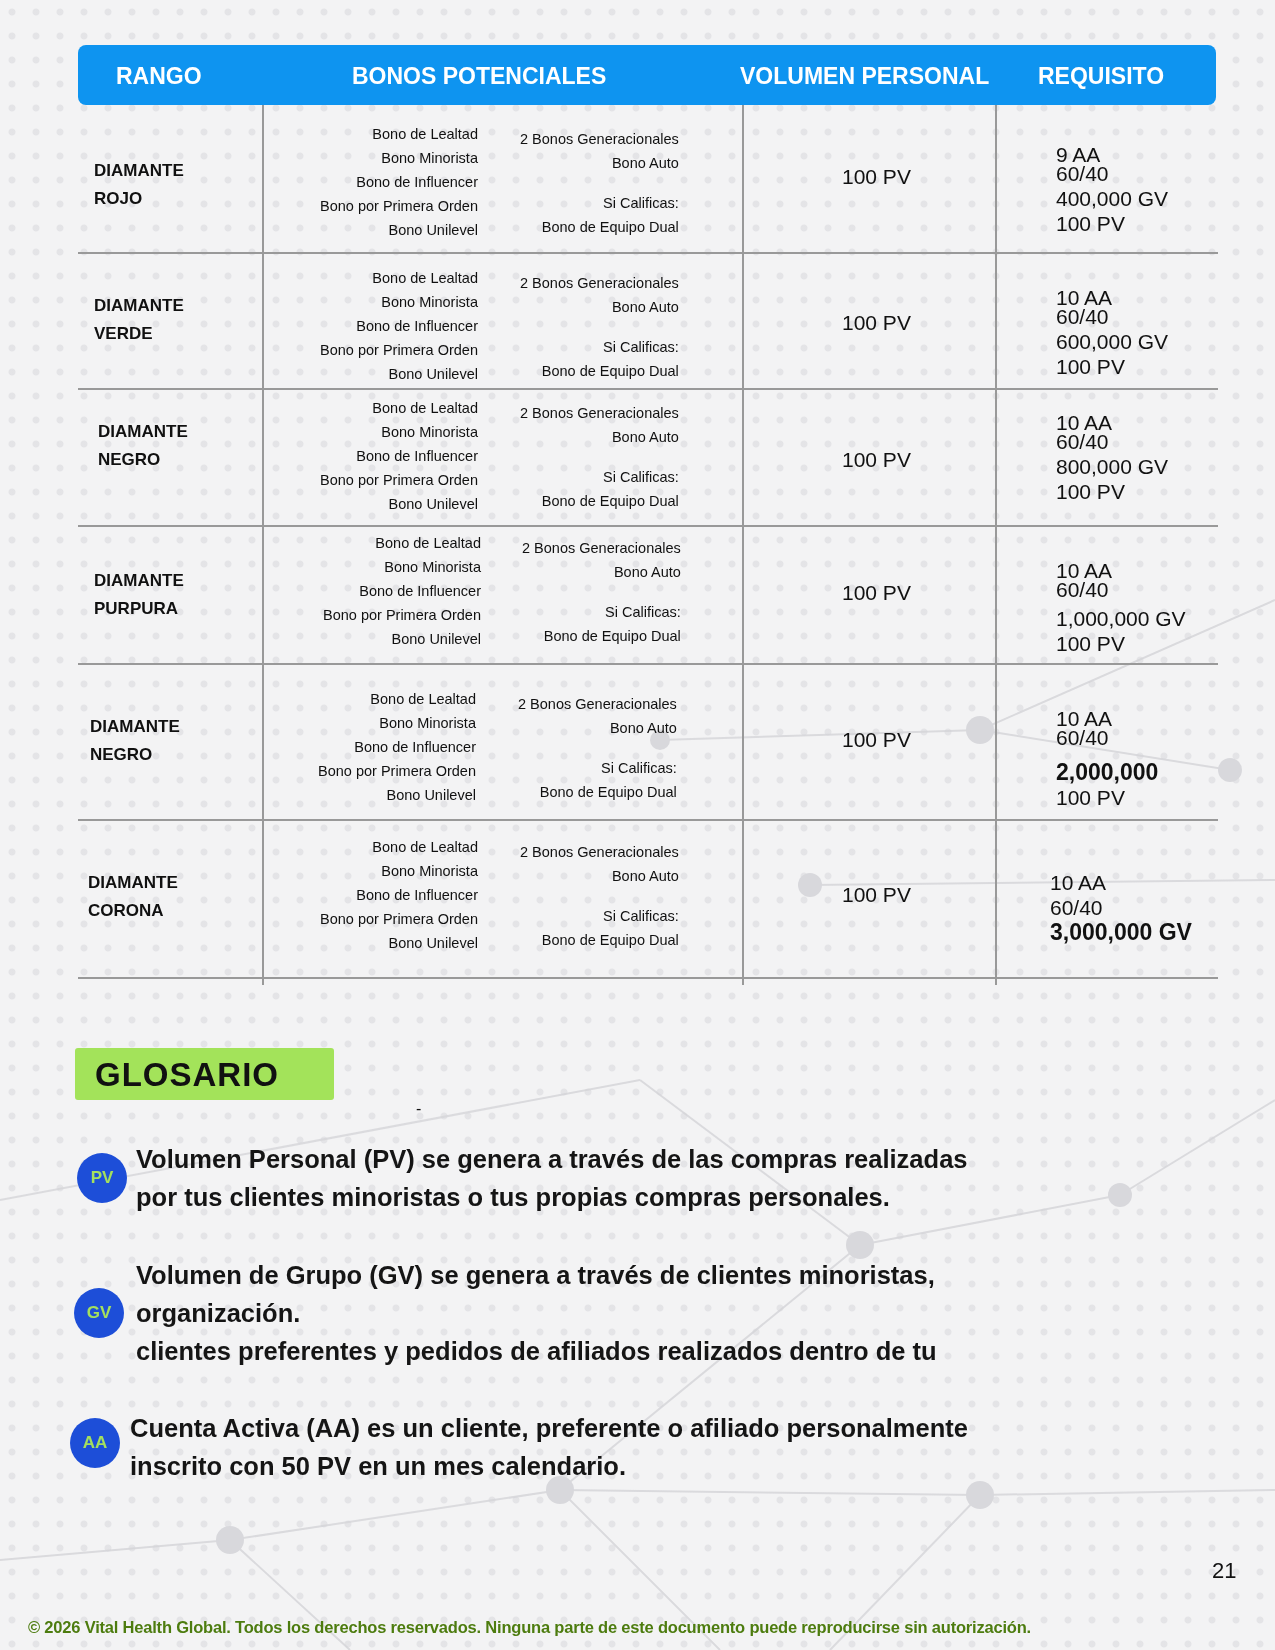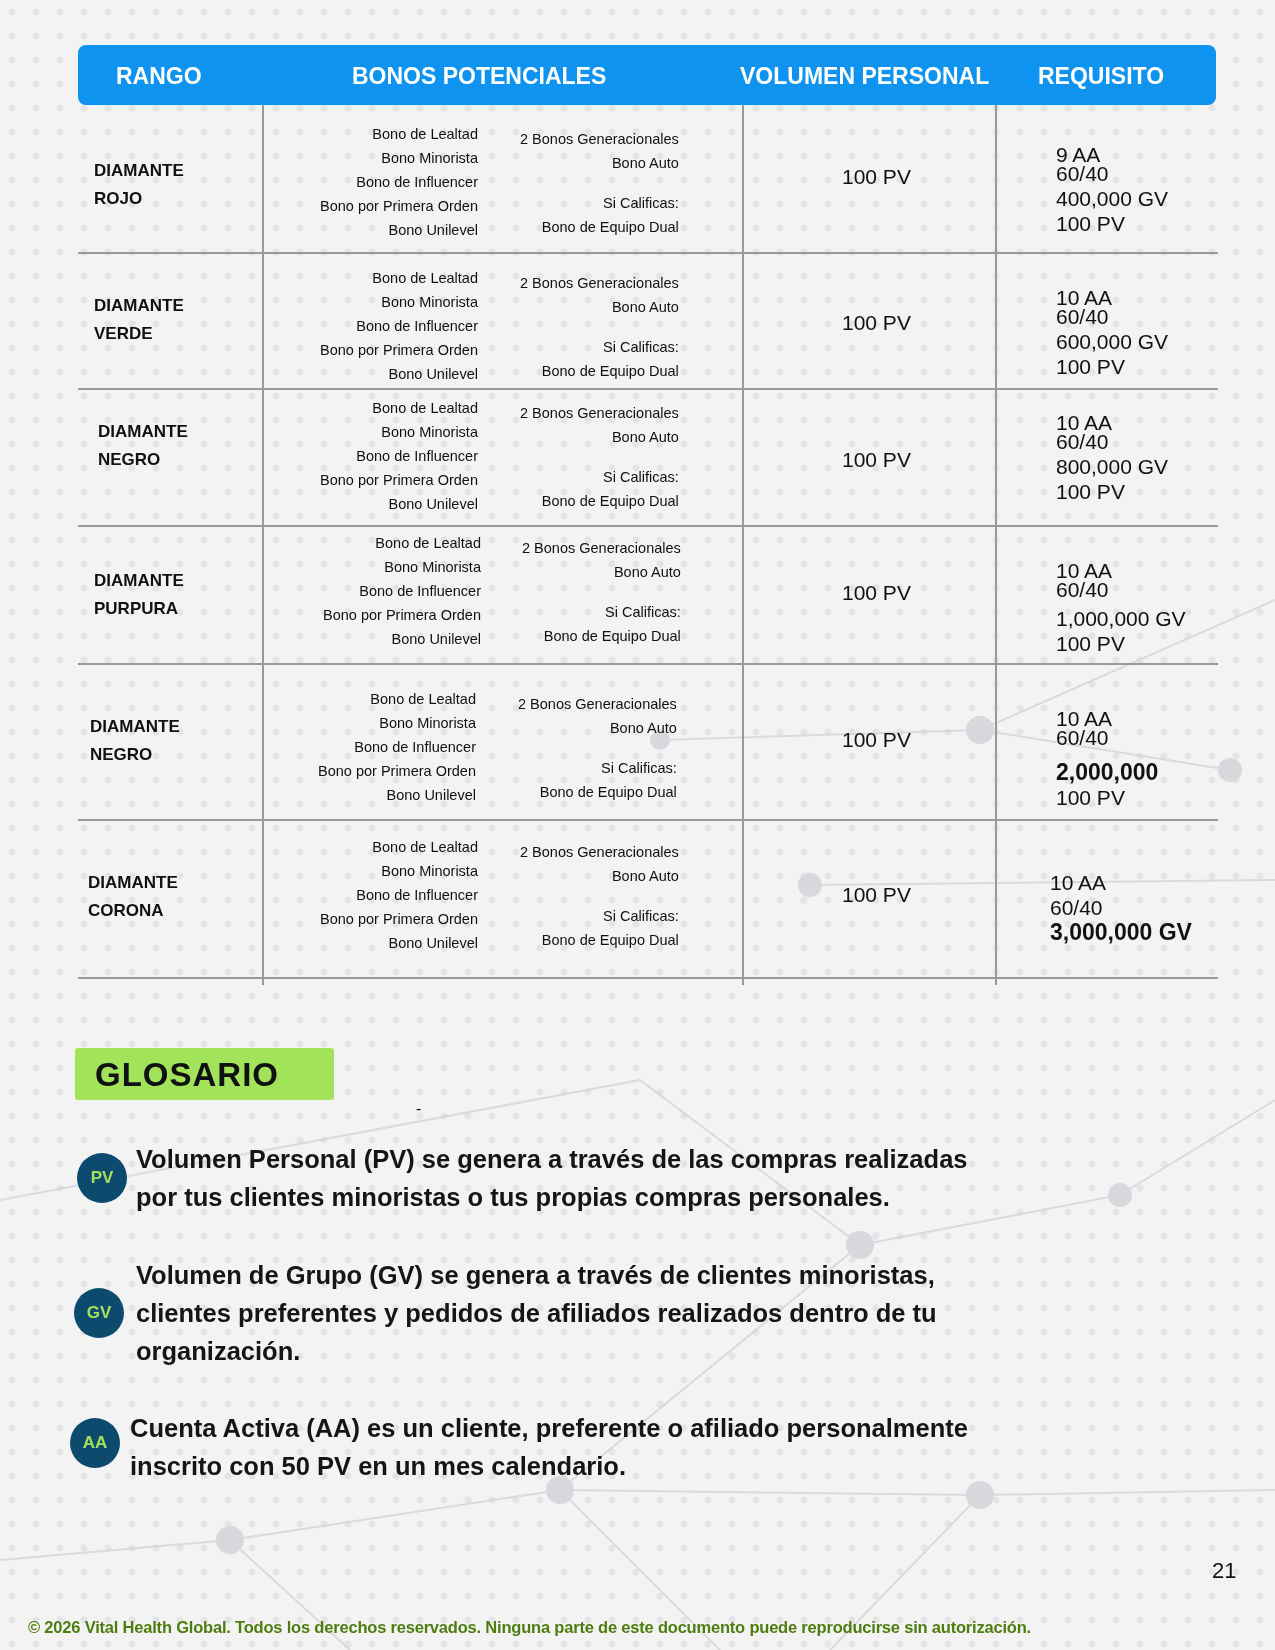--- a/index.html
+++ b/index.html
@@ -39,21 +39,21 @@
 
   .glosario {
     position: absolute; left: 75px; top: 1048px; width: 259px; height: 52px;
     background: #a3e35a; border-radius: 3px;
     font-weight: bold; font-size: 33px; padding: 8px 0 0 20px; letter-spacing: 1px;
   }
   .dash { position: absolute; left: 416px; top: 1100px; font-size: 16px; }
   .gloss-item { position: absolute; left: 136px; font-weight: bold; font-size: 25.5px; line-height: 38px; color: #151515; }
   .badge {
     position: absolute; width: 50px; height: 50px; border-radius: 50%;
-    background: #0c4a6e; color: #a5e05d; font-weight: bold; font-size: 17px;
+    background: #1d4ed8; color: #a5e05d; font-weight: bold; font-size: 17px;
     display: flex; align-items: center; justify-content: center;
   }
   .page-num { position: absolute; left: 1212px; top: 1558px; font-size: 22px; }
   .footer { position: absolute; left: 28px; top: 1618px; font-size: 16.5px; font-weight: bold; color: #4d7c0f; letter-spacing: -0.2px; }
 </style>
 </head>
 <body>
 
 <div class="bg">
   <svg width="1275" height="1650">
@@ -276,22 +276,22 @@
 
   <div class="badge" style="left:77px;top:1153px">PV</div>
   <div class="gloss-item" style="top:1140px">
     <div>Volumen Personal (PV) se genera a través de las compras realizadas</div>
     <div>por tus clientes minoristas o tus propias compras personales.</div>
   </div>
 
   <div class="badge" style="left:74px;top:1288px">GV</div>
   <div class="gloss-item" style="top:1256px">
     <div>Volumen de Grupo (GV) se genera a través de clientes minoristas,</div>
+    <div>organización.</div>
     <div>clientes preferentes y pedidos de afiliados realizados dentro de tu</div>
-    <div>organización.</div>
   </div>
 
   <div class="badge" style="left:70px;top:1418px">AA</div>
   <div class="gloss-item" style="top:1409px;left:130px">
     <div>Cuenta Activa (AA) es un cliente, preferente o afiliado personalmente</div>
     <div>inscrito con 50 PV en un mes calendario.</div>
   </div>
 
   <div class="page-num">21</div>
   <div class="footer">© 2026 Vital Health Global. Todos los derechos reservados. Ninguna parte de este documento puede reproducirse sin autorización.</div>

